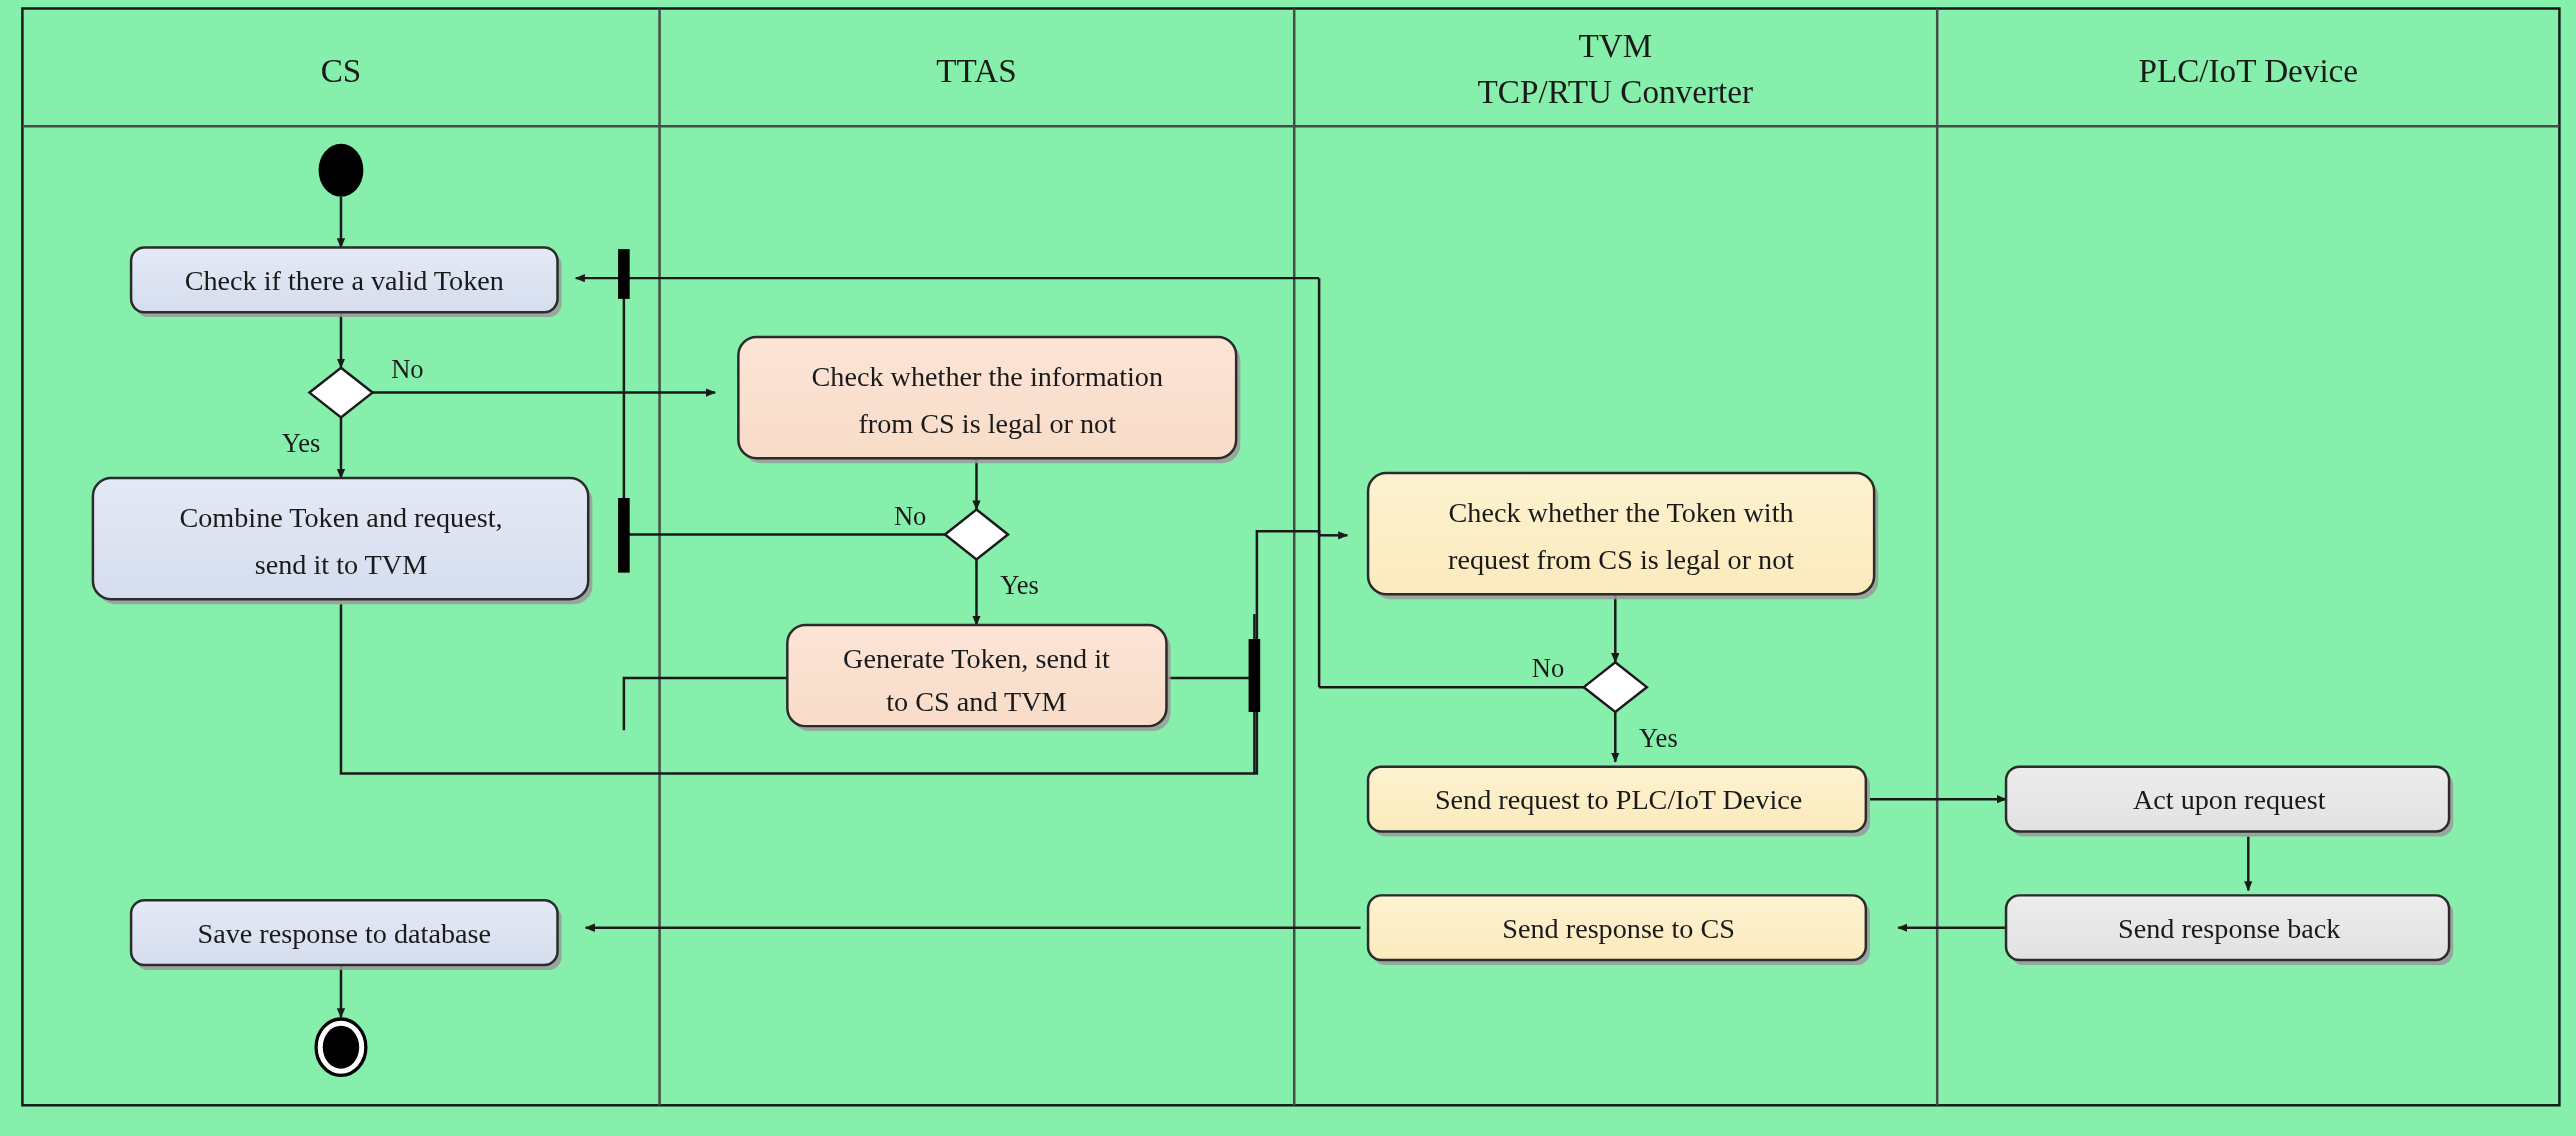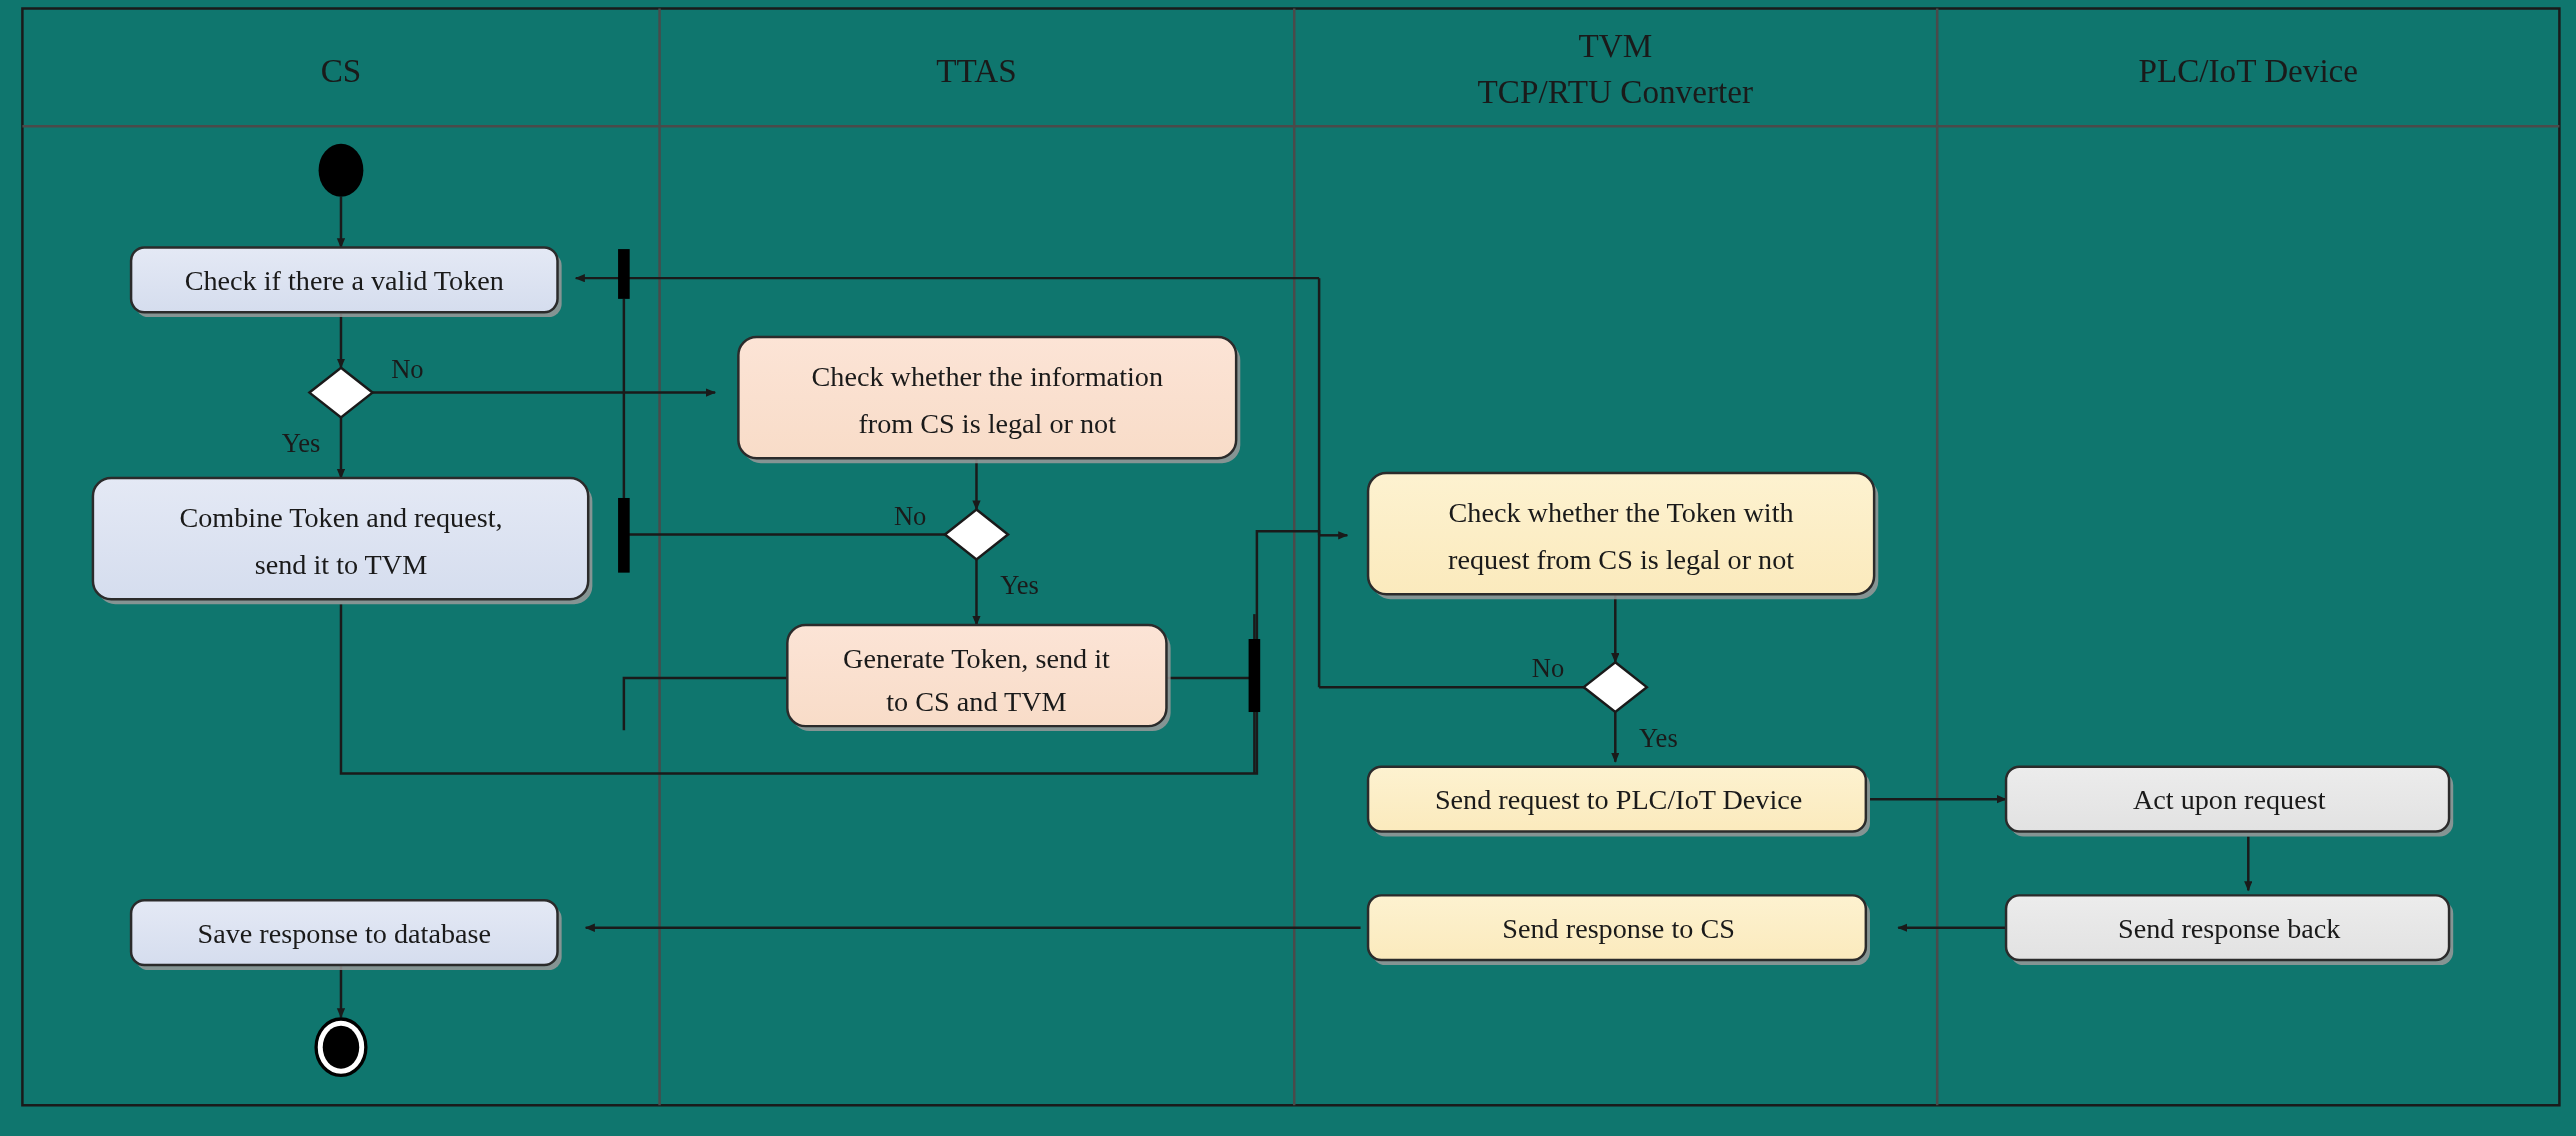--- a/index.html
+++ b/index.html
@@ -7,21 +7,21 @@
     padding: 0;
     background: #ffffff;
   }
   body {
     font-family: "Liberation Serif", "DejaVu Serif", serif;
   }
   #stage {
     position: relative;
     width: 2576px;
     height: 1137px;
-    background: #0f766e;
+    background: #86efac;
     overflow: hidden;
   }
   #diagram-svg {
     position: absolute;
     left: 0;
     top: 0;
     width: 2576px;
     height: 1137px;
   }
   .lane-title {

